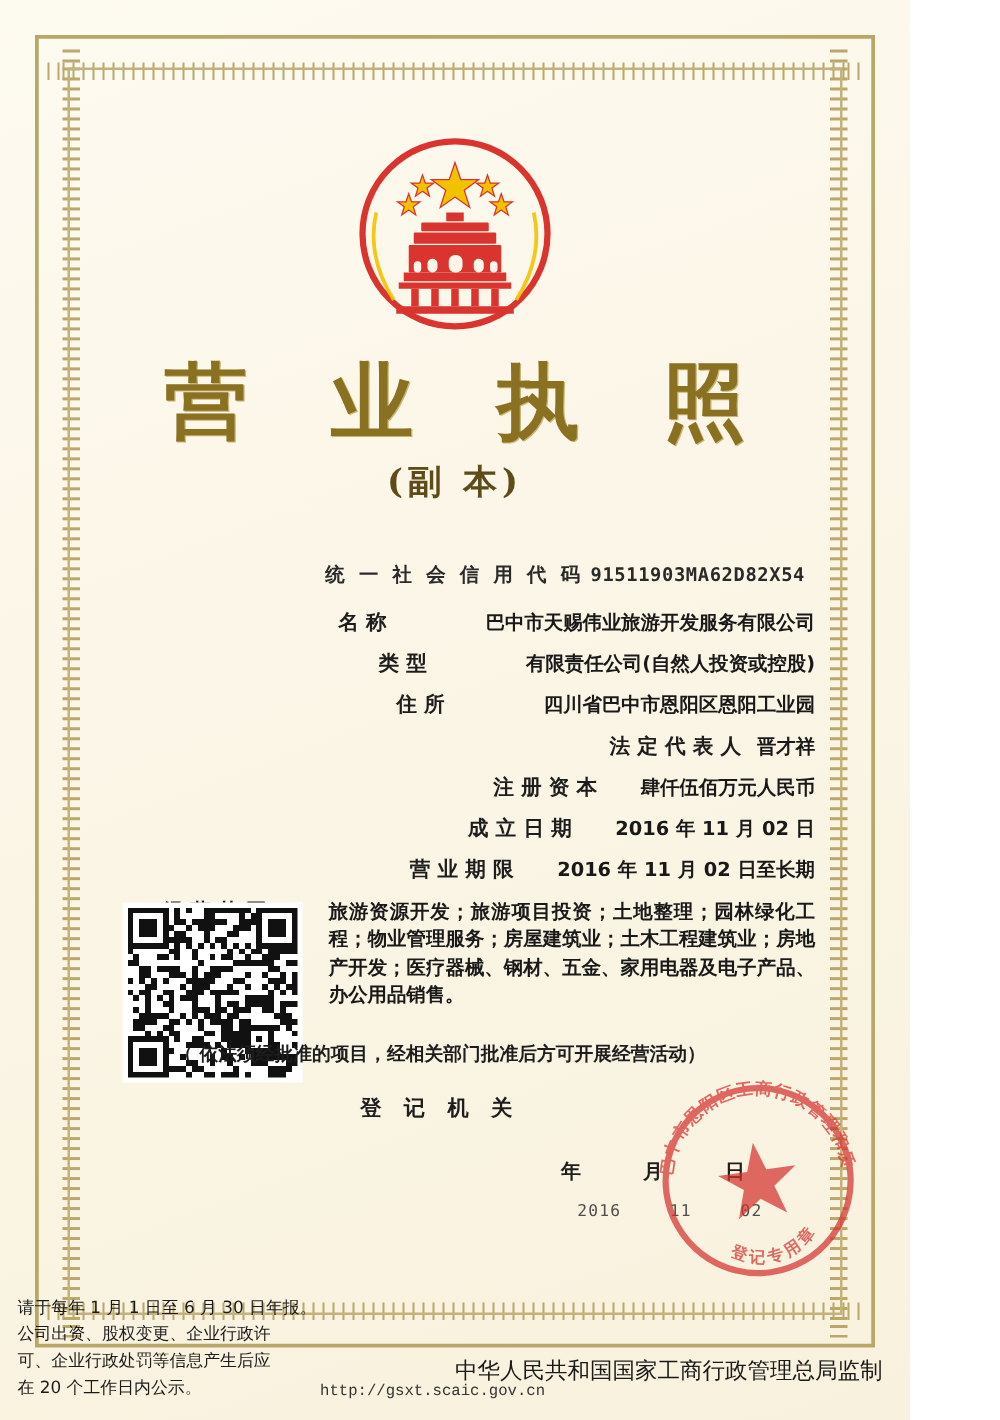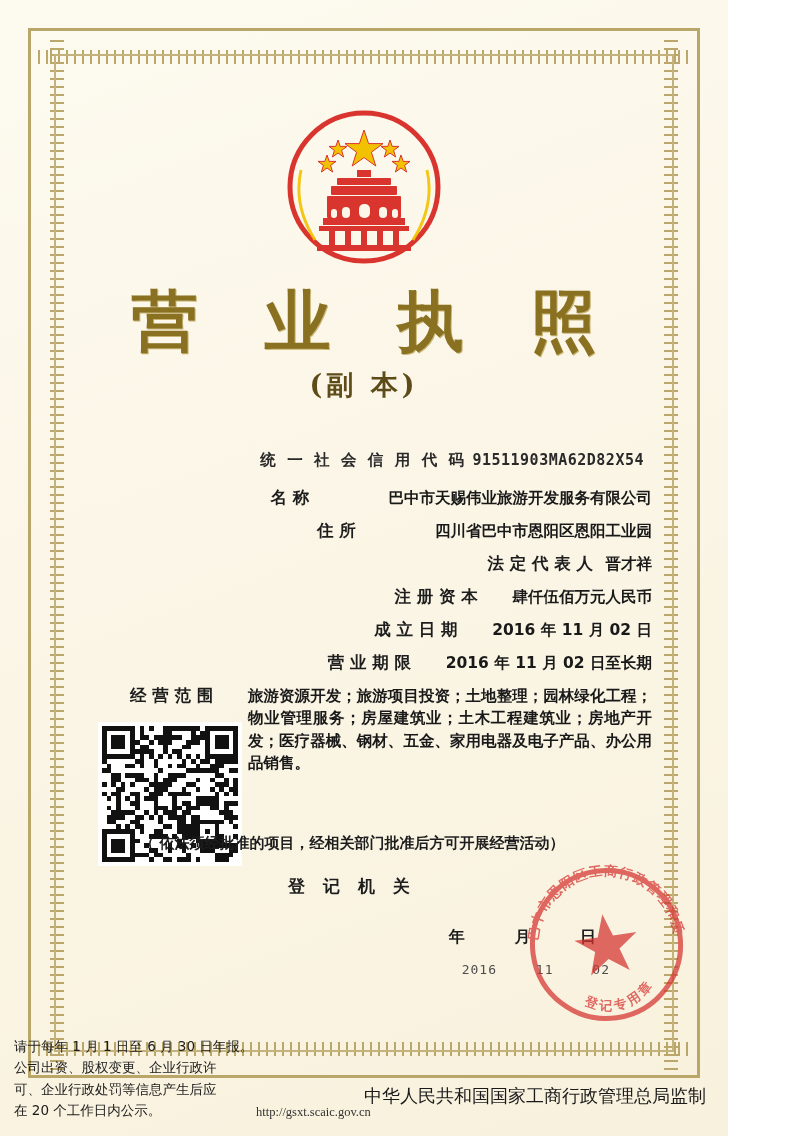--- a/index.html
+++ b/index.html
@@ -159,20 +159,21 @@
   .field-value {
     font-size: 15.5px;
     color: #191919;
     font-weight: bold;
     line-height: 1.45;
     font-family: "DejaVu Sans", sans-serif;
   }
   .field-value.scope {
     text-align: justify;
     max-width: 500px;
+    margin-left: 15px;
   }
 
   
   .qr {
     position: absolute;
     left: 36px;
     top: 660px;
     width: 136px;
     height: 136px;
     background-color: #fff;
@@ -259,21 +260,21 @@
     width: 330px;
     font-size: 13.5px;
     line-height: 1.6;
     color: #1a1a1a;
   }
   .footer-url {
     position: absolute;
     left: 256px;
     bottom: 16px;
     font-size: 12.5px;
-    font-family: Liberation Serif, serif;
+    font-family: Liberation Mono, monospace;
     color: #333;
   }
   .footer-right {
     position: absolute;
     right: 22px;
     bottom: 28px;
     font-size: 18px;
     color: #1a1a1a;
   }
 </style>
@@ -337,20 +338,24 @@
 
     <div class="credit-row">
       <span class="credit-label">统 一 社 会 信 用 代 码</span>
       <span class="credit-value">91511903MA62D82X54</span>
     </div>
 
     <div class="fields">
       <div class="field-row">
         <div class="field-label tight">名          称</div>
         <div class="field-value">巴中市天赐伟业旅游开发服务有限公司</div>
+      </div>
+      <div class="field-row">
+        <div class="field-label tight">类          型</div>
+        <div class="field-value">有限责任公司(自然人投资或控股)</div>
       </div>
       <div class="field-row">
         <div class="field-label tight">住          所</div>
         <div class="field-value">四川省巴中市恩阳区恩阳工业园</div>
       </div>
       <div class="field-row">
         <div class="field-label tight">法 定 代 表 人</div>
         <div class="field-value">晋才祥</div>
       </div>
       <div class="field-row">

